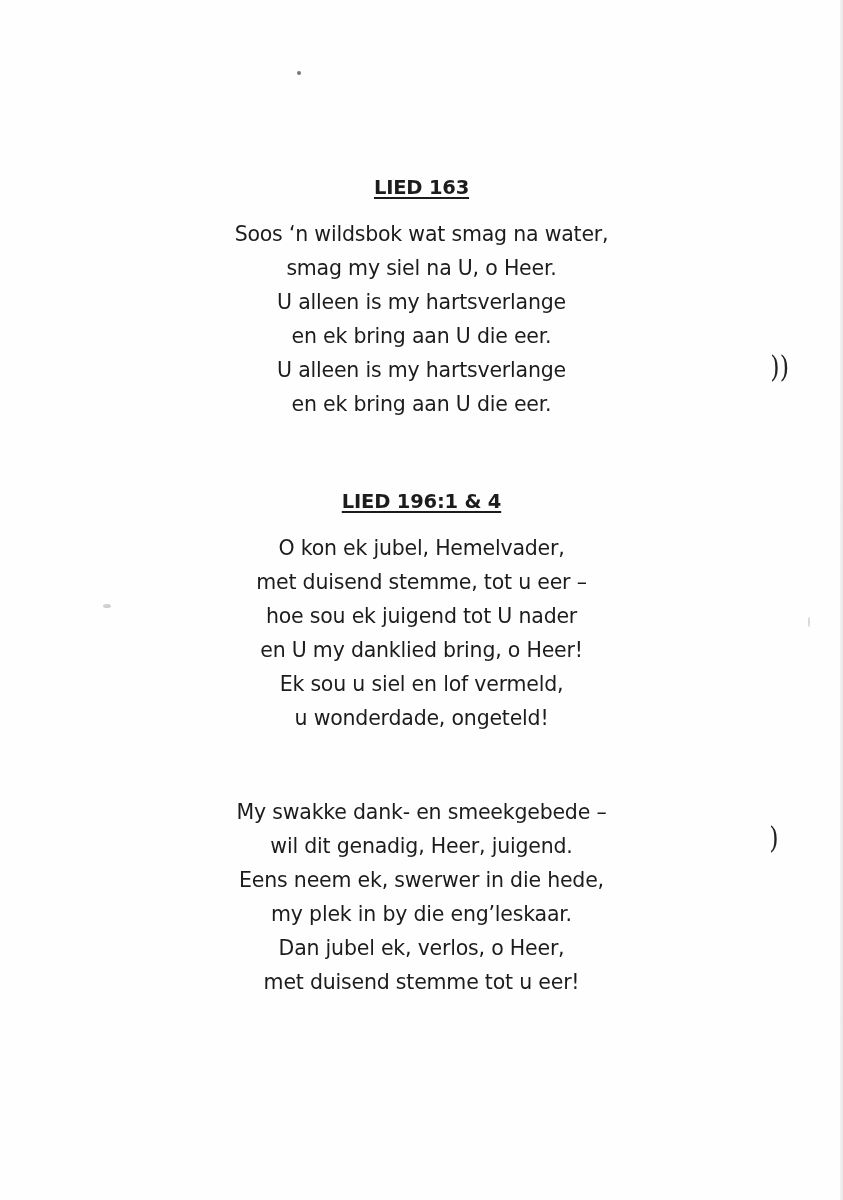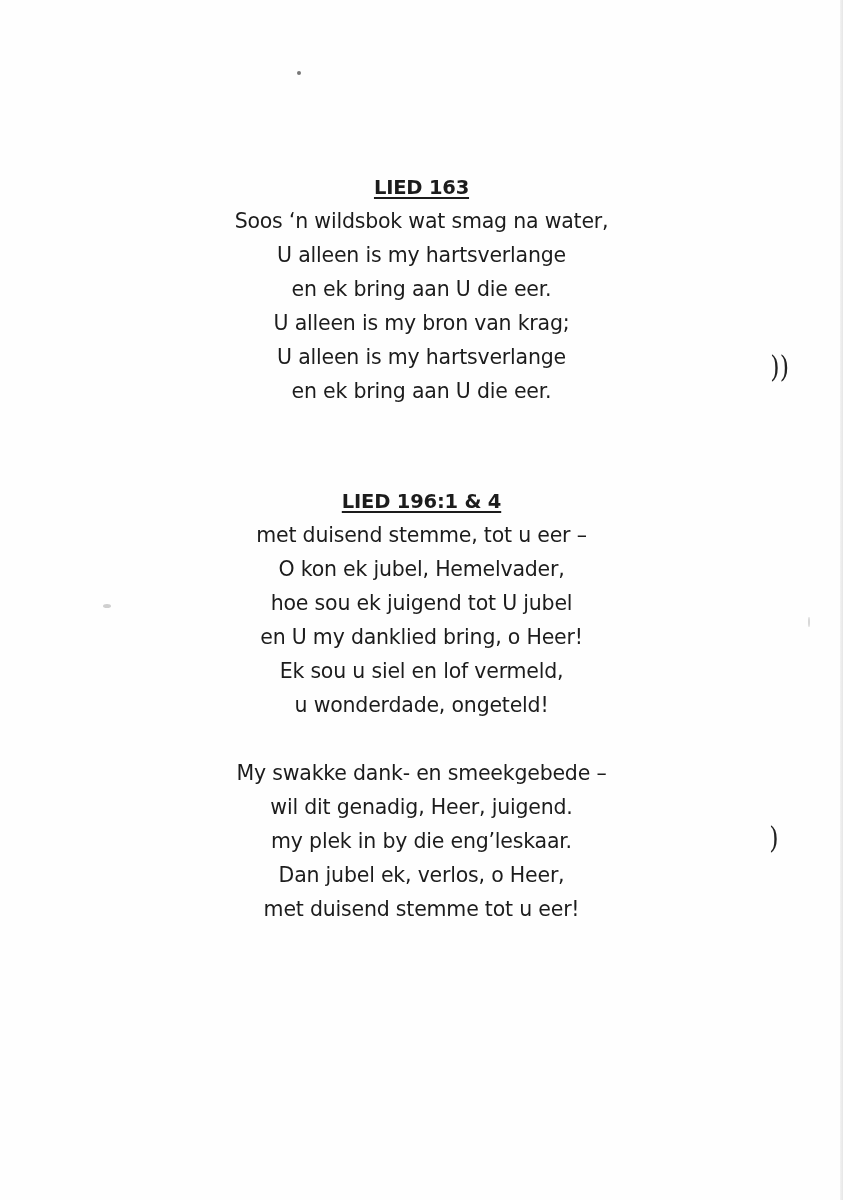--- a/index.html
+++ b/index.html
@@ -41,21 +41,21 @@
       font-weight: bold;
       text-decoration: underline;
       text-decoration-thickness: 2px;
       text-underline-offset: 3px;
       font-size: 19.5px;
       line-height: 32px;
       height: 32px;
       letter-spacing: -0.2px;
     }
     .verse {
-      margin: 0;
+      margin: 13px;
       padding: 0;
     }
     .line {
       font-size: 20.5px;
       line-height: 34px;
       height: 34px;
       white-space: nowrap;
       letter-spacing: -0.2px;
     }
     .stanza-gap {
@@ -81,42 +81,43 @@
   <div class="right-edge"></div>
 
   <div class="speck" style="left:297px;top:71px;width:4px;height:4px;background:#777;"></div>
   <div class="speck" style="left:103px;top:604px;width:8px;height:4px;background:#cfcfcf;"></div>
   <div class="speck" style="left:808px;top:617px;width:2px;height:10px;background:#d8d8d8;"></div>
 
   <section class="song" style="top:172px;">
     <div class="song-title">LIED 163</div>
     <div class="verse">
       <div class="line">Soos ‘n wildsbok wat smag na water,</div>
+      <div class="line">smag my siel na U, o Heer.</div>
       <div class="line">U alleen is my hartsverlange</div>
       <div class="line">en ek bring aan U die eer.</div>
-      <div class="line">U alleen is my bron van krag;</div>
       <div class="line">U alleen is my hartsverlange</div>
       <div class="line">en ek bring aan U die eer.</div>
     </div>
   </section>
 
   <section class="song" style="top:486px;">
     <div class="song-title">LIED 196:1 &amp; 4</div>
     <div class="verse">
+      <div class="line">O kon ek jubel, Hemelvader,</div>
       <div class="line">met duisend stemme, tot u eer –</div>
-      <div class="line">O kon ek jubel, Hemelvader,</div>
-      <div class="line">hoe sou ek juigend tot U jubel</div>
+      <div class="line">hoe sou ek juigend tot U nader</div>
       <div class="line">en U my danklied bring, o Heer!</div>
       <div class="line">Ek sou u siel en lof vermeld,</div>
       <div class="line">u wonderdade, ongeteld!</div>
     </div>
     <div class="stanza-gap"></div>
     <div class="verse">
       <div class="line">My swakke dank- en smeekgebede –</div>
       <div class="line">wil dit genadig, Heer, juigend.</div>
+      <div class="line">Eens neem ek, swerwer in die hede,</div>
       <div class="line">my plek in by die eng’leskaar.</div>
       <div class="line">Dan jubel ek, verlos, o Heer,</div>
       <div class="line">met duisend stemme tot u eer!</div>
     </div>
   </section>
 
   <div class="mark" style="left:768px;top:352px;">))</div>
   <div class="mark" style="left:768px;top:823px;">)</div>
 </div>
 

